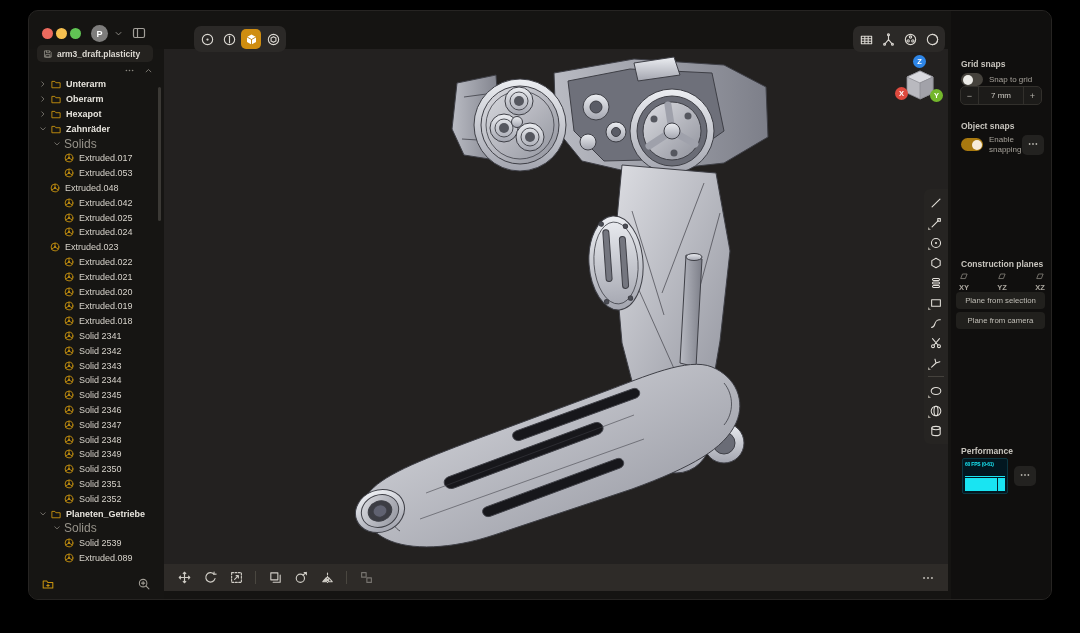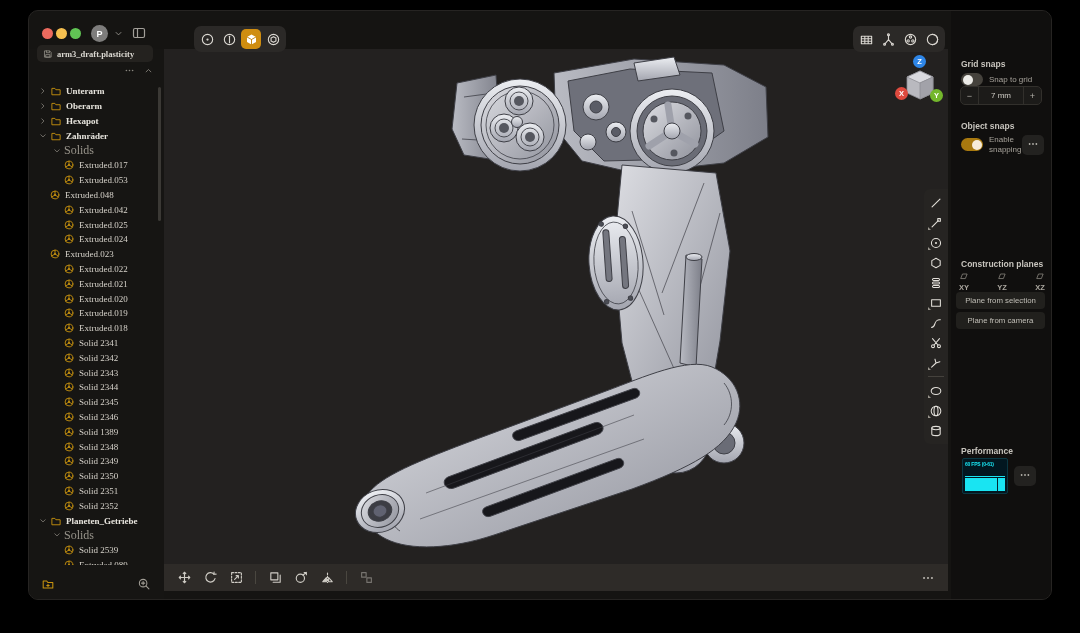--- a/index.html
+++ b/index.html
@@ -12,30 +12,30 @@
   
   .titlebar { position:absolute; left:0; top:0; right:0; height:38px; }
   .traffic { position:absolute; top:17px; width:11px; height:11px; border-radius:50%; }
   .avatar { position:absolute; left:41px; top:14px; width:17px; height:17px; border-radius:50%;
             background:#7e7d7c; color:#fff; font-size:9px; font-weight:bold;
             display:flex; align-items:center; justify-content:center; }
   .tb-ic { position:absolute; color:#a3a09a; }
   .tb-ic svg { display:block; width:100%; height:100%; }
 
   
-  .sidebar { position:absolute; left:0; top:38px; width:135px; bottom:0; background:#161513;font-family:Liberation Serif, serif; }
+  .sidebar { position:absolute; left:0; top:38px; width:135px; bottom:0; background:#161513; }
   .file-chip { position:absolute; left:8px; right:11px; top:-4px; height:17px; background:#24221f;
                border-radius:5px; display:flex; align-items:center; gap:4px; padding:0 6px;
                color:#dcd9d2; font-size:8.5px; font-weight:bold; }
   .file-chip .ic { width:10px; height:10px; color:#9b988f; flex:none; }
   .file-chip .ic svg { display:block; }
   .tree-header { position:absolute; right:10px; top:16px; display:flex; gap:8px; color:#8a877f; }
   .tree-header .ic { width:11px; height:11px; }
   .tree-header .ic svg { display:block; }
-  .tree { position:absolute; left:0; right:4px; top:28px; bottom:34px; overflow:hidden;margin-top:7px; }
+  .tree { position:absolute; left:0; right:4px; top:28px; bottom:34px; overflow:hidden; }
   .tree-row { height:14.8px; display:flex; align-items:center; color:#d6d2ca; font-size:9px; }
   .tree-row.bold { font-weight:bold; color:#e8e5de; }
   .tree-row.muted { color:#97938a; font-size:12px; }
   .tree-row .chev { width:12px; height:10px; color:#8f8b83; flex:none; margin-right:1px; }
   .tree-row .chev svg { display:block; }
   .tree-row .obj { width:12px; height:12px; color:#c8930f; flex:none; margin-right:4px; }
   .tree-row .obj svg { display:block; }
   .tree-row .lbl { white-space:nowrap; }
   .sidebar-scroll { position:absolute; right:3px; top:38px; width:3px; height:134px;
                     background:#3b3935; border-radius:2px; }
@@ -405,21 +405,21 @@
           <span class="lbl">Solid 2346</span>
         </div>
         <div class="tree-row" style="padding-left: 34px;">
           <span class="obj">
             <svg viewBox="0 0 16 16" width="100%" height="100%" fill="none" stroke="currentColor" stroke-width="1.2" stroke-linecap="round" stroke-linejoin="round">
               <circle cx="8" cy="8" r="5.2"></circle>
               <path d="M8 8V2.8M8 8l4.5 2.6M8 8l-4.5 2.6"></path>
               <circle cx="8" cy="8" r="1.2" fill="currentColor" stroke="none"></circle>
             </svg>
           </span>
-          <span class="lbl">Solid 1389</span>
+          <span class="lbl">Solid 2347</span>
         </div>
         <div class="tree-row" style="padding-left: 34px;">
           <span class="obj">
             <svg viewBox="0 0 16 16" width="100%" height="100%" fill="none" stroke="currentColor" stroke-width="1.2" stroke-linecap="round" stroke-linejoin="round">
               <circle cx="8" cy="8" r="5.2"></circle>
               <path d="M8 8V2.8M8 8l4.5 2.6M8 8l-4.5 2.6"></path>
               <circle cx="8" cy="8" r="1.2" fill="currentColor" stroke="none"></circle>
             </svg>
           </span>
           <span class="lbl">Solid 2348</span>

